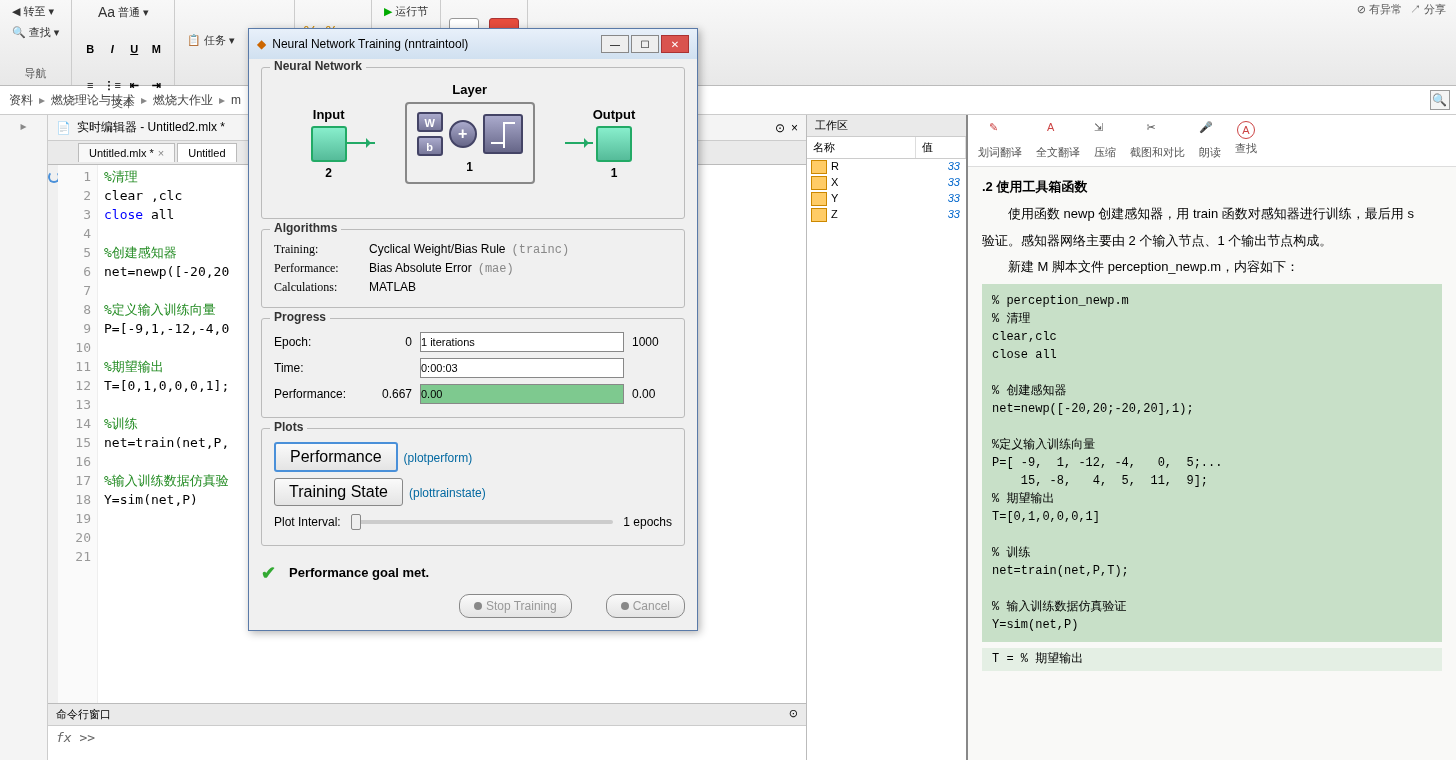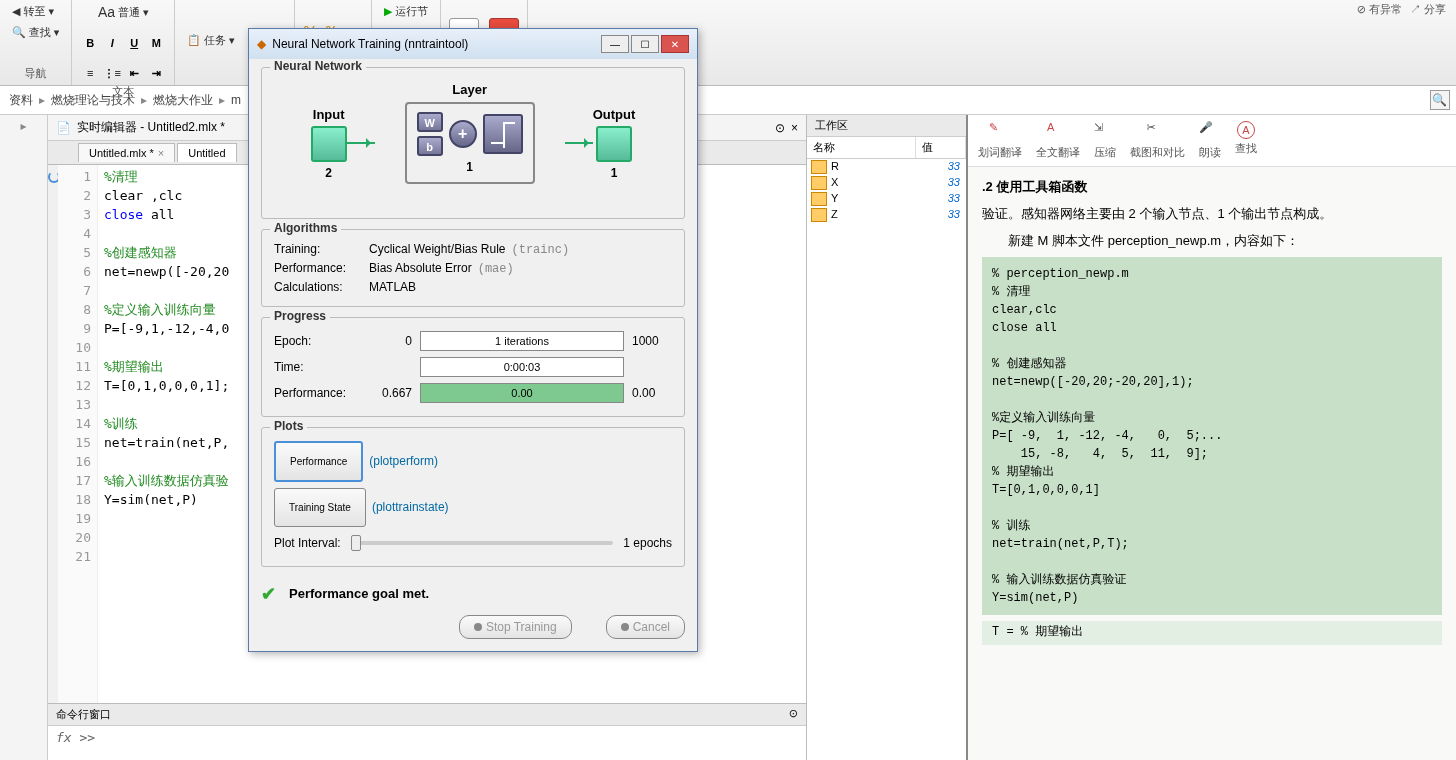--- a/index.html
+++ b/index.html
@@ -84,35 +84,35 @@
 .nn-w, .nn-b { width: 26px; height: 20px; background: linear-gradient(#aac, #779); border: 2px solid #446; border-radius: 3px; text-align: center; font-weight: bold; font-size: 11px; color: #fff; line-height: 18px; }
 .nn-sum { width: 28px; height: 28px; border-radius: 50%; background: linear-gradient(#aac, #668); border: 2px solid #446; display: flex; align-items: center; justify-content: center; color: #fff; font-size: 16px; font-weight: bold; }
 .nn-act { width: 40px; height: 40px; background: linear-gradient(#aac, #668); border: 2px solid #446; border-radius: 3px; position: relative; }
 .nn-act::after { content: ""; position: absolute; left: 6px; bottom: 8px; width: 12px; height: 2px; background: #fff; box-shadow: 12px -20px 0 #fff; }
 .nn-act::before { content: ""; position: absolute; left: 18px; top: 8px; width: 2px; height: 24px; background: #fff; }
 .nn-arrow { width: 28px; height: 2px; background: #2a6; position: relative; }
 .nn-arrow::after { content: ""; position: absolute; right: -1px; top: -4px; border: 5px solid transparent; border-left-color: #2a6; }
 
 
 .algo-row { display: flex; padding: 2px 0; font-size: 12px; }
-.algo-label { width: 95px; }
+.algo-label { width: 95px; font-family: Liberation Serif, serif; }
 .algo-val { flex: 1; }
 .algo-hint { color: #888; margin-left: 6px; font-family: Liberation Mono, monospace; }
 
 
 .prog-row { display: flex; align-items: center; padding: 3px 0; font-size: 12px; gap: 8px; }
 .prog-label { width: 90px; }
 .prog-left { width: 40px; text-align: right; }
-.prog-bar { flex: 1; height: 20px; border: 1px solid #888; background: #fff; position: relative; text-align: center; line-height: 18px; font-size: 11px; }
+.prog-bar { flex: 1; height: 20px; border: 1px solid #888; background: #fff; position: relative; line-height: 18px; font-size: 11px; }
 .prog-fill { position: absolute; left: 0; top: 0; bottom: 0; background: #7ec98f; }
 .prog-text { position: relative; }
 .prog-right { width: 40px; }
 
 
-.plot-btn { display: inline-block; padding: 13px 14px; border: 1px solid #888; background: linear-gradient(#fafafa, #e4e4e4); border-radius: 3px; margin: 3px 6px 3px 0; cursor: pointer; font-size: 10px; }
+.plot-btn { display: inline-block; padding: 4px 14px; border: 1px solid #888; background: linear-gradient(#fafafa, #e4e4e4); border-radius: 3px; margin: 3px 6px 3px 0; cursor: pointer; font-size: 16px; }
 .plot-btn.active { border: 2px solid #4a90d9; }
 .plot-hint { color: #0369a1; font-size: 12px; }
 .slider-row { display: flex; align-items: center; gap: 10px; padding: 6px 0; font-size: 12px; }
 .slider { flex: 1; height: 4px; background: #ccc; position: relative; border-radius: 2px; }
 .slider-thumb { position: absolute; left: 0; top: -6px; width: 10px; height: 16px; background: #eee; border: 1px solid #888; border-radius: 2px; }
 
 .status-row { display: flex; align-items: center; gap: 8px; padding: 6px 0; font-size: 13px; }
 .check-icon { width: 20px; height: 20px; color: #3a3; font-size: 18px; font-weight: bold; }
 
 .dlg-footer { display: flex; justify-content: flex-end; gap: 10px; padding: 6px 0 0; }
@@ -135,21 +135,21 @@
         </div>
       <div class="rbtn">
           <span>🔍</span>
           <span>查找</span>
           <span>▾</span>
         </div>
     </div>
     <div class="ribbon-label">导航</div>
   </div>
   <div class="ribbon-group">
-    <div class="ribbon-top" style="flex-direction:column; gap:12px">
+    <div class="ribbon-top" style="flex-direction:column; gap:18px">
       <div style="display:flex; gap:6px; align-items:center">
         <span class="rbtn">
             <span style="font-size:14px">Aa</span>
             <span>普通</span>
             <span>▾</span>
           </span>
       </div>
       <div class="fmt-row">
         <span class="fmt-btn">B</span>
         <span class="fmt-btn" style="font-style:italic">I</span>
@@ -337,20 +337,21 @@
           <span class="doc-tool-icon">🎤</span>
           <span>朗读</span>
         </div>
       <div class="doc-tool">
           <span class="doc-tool-icon" style="border:1px solid #c44;border-radius:50%;width:18px;height:18px;display:flex;align-items:center;justify-content:center;color:#c44">A</span>
           <span>查找</span>
         </div>
     </div>
     <div class="doc-content">
       <p style="font-weight:bold">.2  使用工具箱函数</p>
+      <p style="text-indent:2em">使用函数 newp 创建感知器，用 train 函数对感知器进行训练，最后用 s</p>
       <p>验证。感知器网络主要由 2 个输入节点、1 个输出节点构成。</p>
       <p style="text-indent:2em">新建 M 脚本文件 perception_newp.m，内容如下：</p>
       <div class="doc-code">% perception_newp.m
 % 清理
 clear,clc
 close all
 
 % 创建感知器
 net=newp([-20,20;-20,20],1);
 

